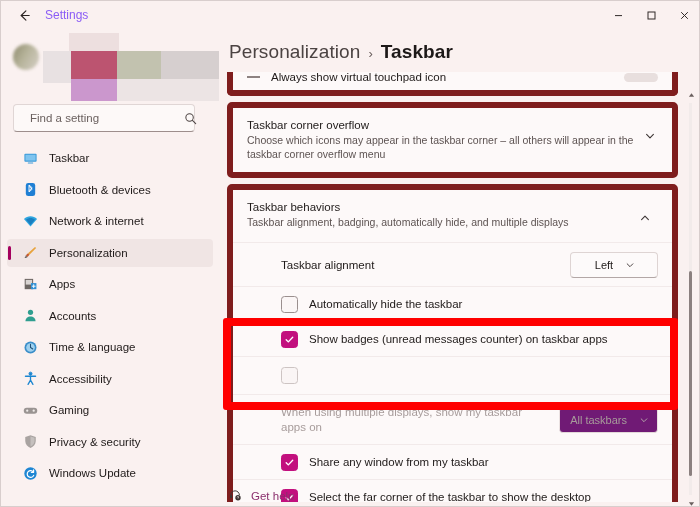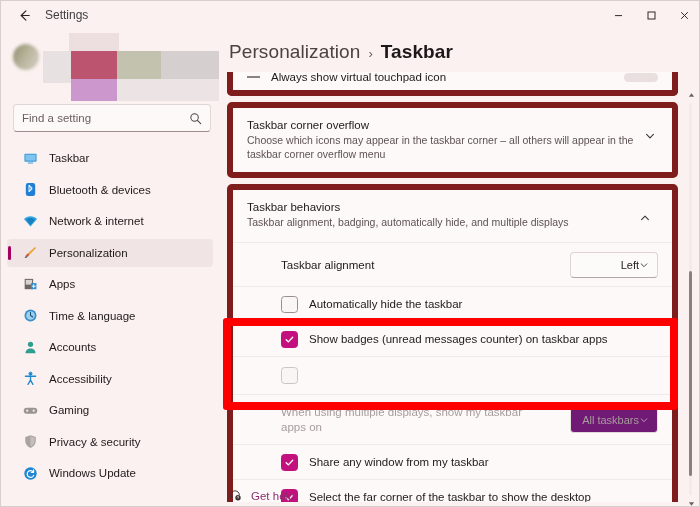--- a/index.html
+++ b/index.html
@@ -25,21 +25,21 @@
     display: flex; align-items: center;
   }
   .back-btn {
     width: 30px; height: 26px;
     display: flex; align-items: center; justify-content: center;
     margin-left: 8px;
     color: #2a2321;
   }
   .back-btn svg { display: block; }
   .title-text {
-    font-size: 12px; color: #404040;
+    font-size: 12px; color: #8b5cf6;
     margin-left: 6px;
   }
   .win-controls {
     position: absolute; right: 0; top: 0;
     display: flex; height: 28px;
   }
   .win-btn {
     width: 33px; height: 28px;
     display: flex; align-items: center; justify-content: center;
     font-size: 10px; color: #312b29;
@@ -68,27 +68,27 @@
   .bb2 { left: 30px; top: 18px; width: 28px; height: 32px; background: #e8e1e2; }
   .bb3 { left: 58px; top: 18px; width: 46px; height: 30px; background: #bc5470; }
   .bb4 { left: 104px;top: 18px; width: 44px; height: 30px; background: #c2c2af; }
   .bb5 { left: 148px;top: 18px; width: 70px; height: 30px; background: #d6cfcf; }
   .bb6 { left: 58px; top: 46px; width: 46px; height: 24px; background: #cb97cd; }
   .bb7 { left: 104px;top: 46px; width: 155px;height: 24px; background: #ece4e4; }
   .profile-mask { position:absolute; left:0; top:0; width:260px; height:72px; overflow:hidden; }
 
   .search-box {
     position: absolute; left: 12px; top: 75px;
-    width: 198px; height: 28px;
+    width: 182px; height: 28px;
     background: #fdf9f8;
     border: 1px solid #e0d6d5;
     border-bottom: 1px solid #9d8e8c;
     border-radius: 4px;
     display: flex; align-items: center;
-    padding: 0 8px;
+    padding: 0 16px;
   }
   .search-box input {
     flex: 1; border: none; outline: none; background: transparent;
     font-family: "Liberation Sans", sans-serif;
     font-size: 11.5px; color: #4d4443;
   }
   .search-box input::placeholder { color: #6b615f; opacity: 1; }
   .search-ico { color: #4d4443; display: flex; }
 
   .nav { position: absolute; left: 6px; top: 115px; width: 206px; }
@@ -180,23 +180,24 @@
 
   .dim-text { color: #a79c9b !important; }
 
   .dropdown {
     min-width: 88px; height: 26px;
     background: #fdfafa;
     border: 1px solid #ded4d3;
     border-bottom-color: #b3a7a6;
     border-radius: 4px;
     display: flex; align-items: center;
-    justify-content: flex-end;
+    justify-content: center;
     padding: 0 8px 0 10px;
     font-size: 11px; color: #1f1a19;
+    gap: 12px;
   }
   .dropdown.dim {
     background: #701a75; border-color: #eae1e1; border-bottom-color: #e3d9d9;
     color: #a79c9b;
   }
   .dropdown .dd-ico { display: flex; color: #3d3534; }
   .dropdown.dim .dd-ico { color: #b7adac; }
 
   .toggle-ghost {
     width: 34px; height: 9px; border-radius: 6px;
@@ -365,36 +366,36 @@
               <rect x="8.5" y="6.5" width="5.8" height="6.5" fill="#2f8fd4"></rect>
               <path d="M11.4 7.8v4M9.4 9.8h4" stroke="#fff" stroke-width="1"></path>
             </svg>
         </span>
         <span class="nav-label">Apps</span>
       </div>
 
       <div class="nav-item">
         <span class="nav-ico">
           <svg width="15" height="15" viewBox="0 0 16 16">
+              <circle cx="8" cy="4.6" r="2.8" fill="#2f9e8f"></circle>
+              <path d="M2.6 14c0-3 2.4-5 5.4-5s5.4 2 5.4 5H2.6z" fill="#2f9e8f"></path>
+            </svg>
+        </span>
+        <span class="nav-label">Accounts</span>
+      </div>
+
+      <div class="nav-item">
+        <span class="nav-ico">
+          <svg width="15" height="15" viewBox="0 0 16 16">
               <circle cx="8" cy="8" r="6.4" fill="#3a8ec9"></circle>
               <circle cx="8" cy="8" r="4.6" fill="#9ed0ee"></circle>
               <path d="M8 4.6V8l2.4 1.6" stroke="#1e4f75" stroke-width="1.1" fill="none" stroke-linecap="round"></path>
             </svg>
         </span>
         <span class="nav-label">Time &amp; language</span>
-      </div>
-
-      <div class="nav-item">
-        <span class="nav-ico">
-          <svg width="15" height="15" viewBox="0 0 16 16">
-              <circle cx="8" cy="4.6" r="2.8" fill="#2f9e8f"></circle>
-              <path d="M2.6 14c0-3 2.4-5 5.4-5s5.4 2 5.4 5H2.6z" fill="#2f9e8f"></path>
-            </svg>
-        </span>
-        <span class="nav-label">Accounts</span>
       </div>
 
       <div class="nav-item">
         <span class="nav-ico">
           <svg width="15" height="15" viewBox="0 0 16 16" stroke="#1c86d0" fill="#1c86d0">
               <circle cx="8" cy="2.8" r="1.6"></circle>
               <path d="M2.6 5.6h10.8" stroke-width="1.4" stroke-linecap="round"></path>
               <path d="M8 5.6v4.2l-2.6 4.4M8 9.8l2.6 4.4" stroke-width="1.4" fill="none" stroke-linecap="round"></path>
             </svg>
         </span>

